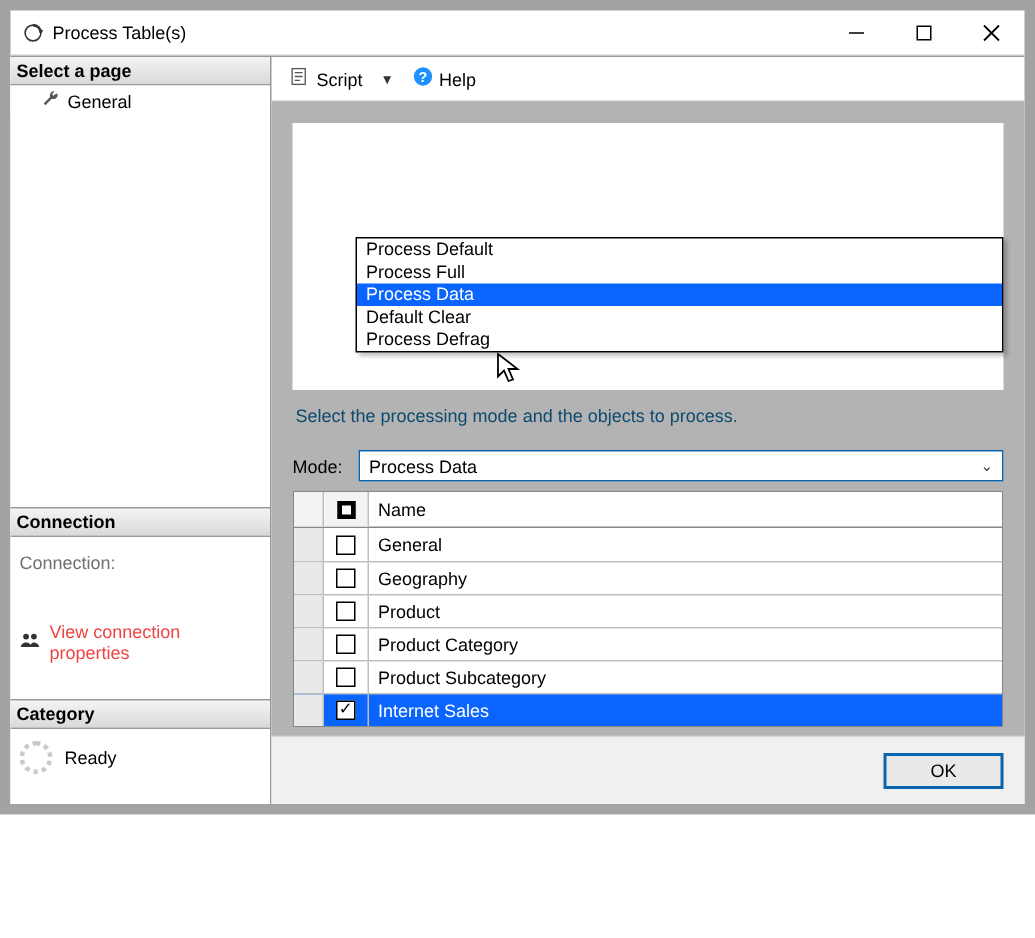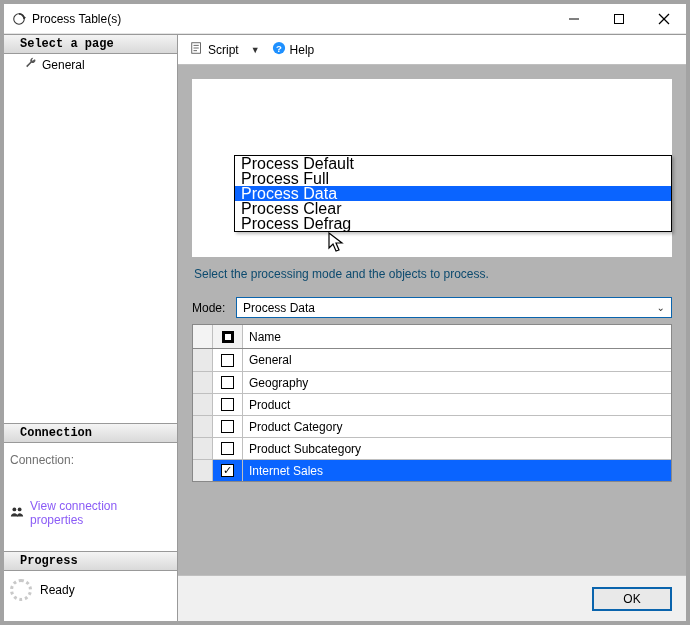--- a/index.html
+++ b/index.html
@@ -1,19 +1,19 @@
 <!DOCTYPE html>
 <html><head>
 <meta charset="utf-8">
 <style>
   * { box-sizing: border-box; font-family: "Segoe UI", Tahoma, sans-serif; }
   body { margin: 0; background: #fff; }
   .window {
-    width: 690px; height: 625px;
-    border: 4px solid #a3a3a3; position: relative;
+    width: 690px; height: 543px;
+    border: 7px solid #a3a3a3; position: relative;
     display: flex; flex-direction: column;
     background: #fff;
   }
   
   .titlebar {
     height: 30px; display: flex; align-items: center;
     padding-left: 8px; font-size: 12px; color: #000;
     border-bottom: 1px solid #e5e5e5;
   }
   .titlebar .title-icon { width: 14px; height: 14px; margin-right: 6px; }
@@ -29,34 +29,33 @@
     border-top: 1px solid #999;
   }
   
   .left {
     width: 174px; display: flex; flex-direction: column;
     background: #fff; font-size: 12px;
     border-right: 1px solid #999;
   }
   .section-head {
     background: linear-gradient(#f4f4f4, #d9d9d9);
-    padding: 2px 16px; font-weight: bold;
+    padding: 2px 4px; font-weight: bold;
     border-top: 1px solid #999;
     border-bottom: 1px solid #999;
-    font-family: Liberation Mono, monospace;
   }
   .section-head:first-child { border-top: none; }
   .left-item {
     padding: 3px 21px; display: flex; align-items: center; gap: 5px;
   }
   .left-item.selected { background: #fff; }
   .left-fill { flex: 1; }
   .conn-body { padding: 4px 6px 12px 6px; color: #707070; }
   .conn-body div { margin: 6px 0 14px 0; }
-  .vcp { display:flex; align-items:center; gap:6px; padding:6px; color:#8b5cf6; }
+  .vcp { display:flex; align-items:center; gap:6px; padding:6px; color:#ef4444; }
   .progress-body { padding: 8px 6px; display:flex; align-items:center; gap:8px; }
   .spinner {
     width: 22px; height: 22px; border: 3px dotted #c9c9c9;
     border-radius: 50%;
   }
   
   .right {
     flex: 1; display: flex; flex-direction: column; min-width: 0;
   }
   .toolbar {
@@ -87,21 +86,21 @@
   .combo {
     flex:1; border:1px solid #0a64ad; background:#fff;
     height: 21px; font-size:12px; padding: 0 6px;
     display:flex; align-items:center; justify-content:space-between;
   }
   .combo-arrow { font-size:10px; color:#333; }
   
   .dropdown {
     position:absolute; left: 56px; right: 14px; top: 90px;
     background:#fff; border:1px solid #000; z-index: 30;
-    font-size:16px; box-shadow: 2px 2px 3px rgba(0,0,0,0.25);
+    font-size:12px; box-shadow: 2px 2px 3px rgba(0,0,0,0.25);
   }
   .dropdown div { padding: 0 6px; height:15px; line-height:15px; }
   .dropdown .hl { background:#0a64ff; color:#fff; }
   
   .grid-wrap {
     background:#fff; border:1px solid #888; margin-top: 6px;
     display:flex; flex-direction:column;
   }
   .grid-row {
     display:flex; align-items:center; height:22px; font-size:12px;
@@ -212,21 +211,21 @@
             <circle cx="5" cy="5" r="2.2" fill="#333"></circle>
             <circle cx="11" cy="5" r="2.2" fill="#333"></circle>
             <path d="M1 13c0-2 2-3.5 4-3.5s4 1.5 4 3.5" fill="#333"></path>
             <path d="M8 13c0-2 1.5-3.5 3-3.5s4 1.5 4 3.5" fill="#333"></path>
           </svg>
         </span>
         <span>View connection properties</span>
       </div>
       <div style="height:18px"></div>
 
-      <div class="section-head">Progress</div>
+      <div class="section-head">Category</div>
       <div class="progress-body">
         <div class="spinner"></div>
         <span>Ready</span>
       </div>
       <div style="height:12px"></div>
     </div>
 
     <div class="right">
       <div class="toolbar">
         <div class="tb-btn">
@@ -262,21 +261,21 @@
           <div class="combo">
             <span>Process Data</span>
             <span class="combo-arrow">⌄</span>
           </div>
         </div>
 
         <div class="dropdown" id="dropdown">
             <div>Process Default</div>
             <div>Process Full</div>
             <div class="hl">Process Data</div>
-            <div>Process Clear</div>
+            <div>Default Clear</div>
             <div>Process Defrag</div>
           </div>
 
         <div class="grid-wrap">
           <div class="grid-row header">
             <div class="col-handle"></div>
             <div class="col-chk">
               <div class="hdr-chk">
                   <div class="inner"></div>
                 </div>

